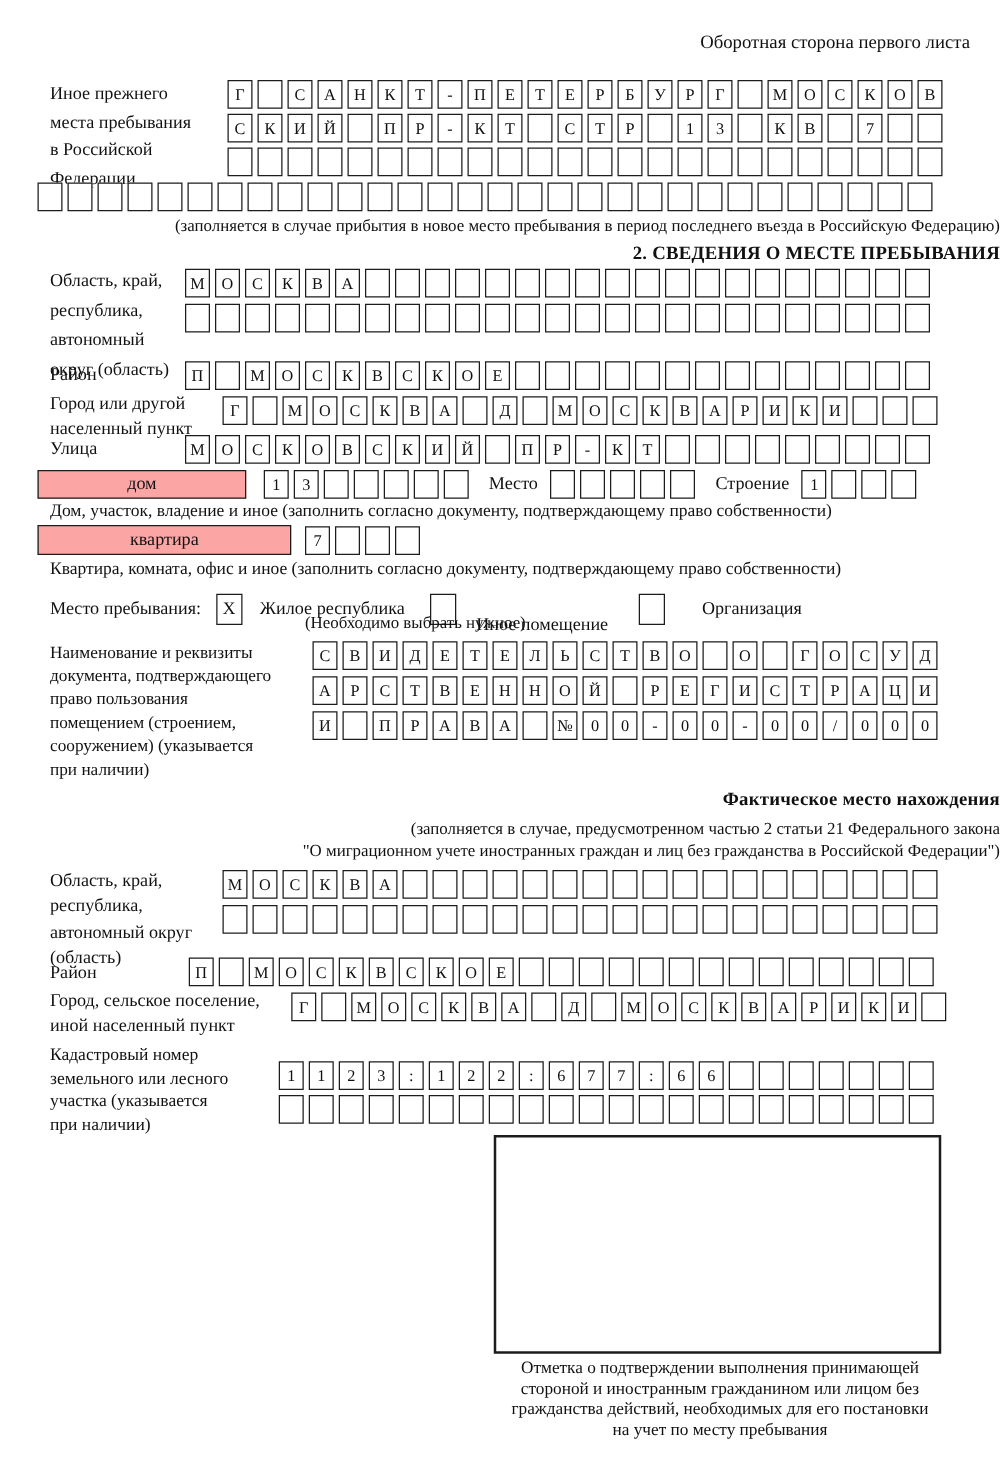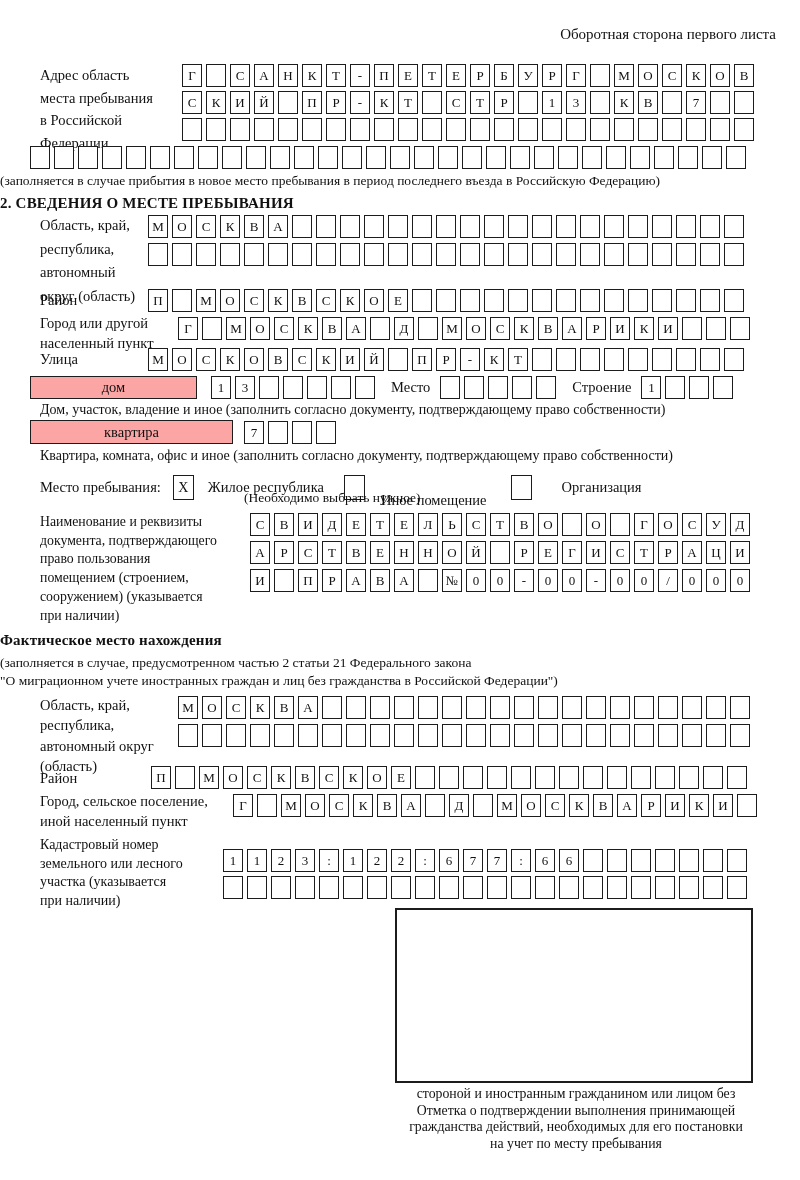--- a/index.html
+++ b/index.html
@@ -1,19 +1,19 @@
 <!DOCTYPE html>
 <html><head>
 <meta charset="utf-8">
 <style>
   html,body{margin:0;padding:0;background:#fff;}
   .page{position:relative;width:800px;height:1180px;background:#ffffff;overflow:hidden;
         font-family:"Liberation Serif", serif;color:#111;}
   .abs{position:absolute;}
-  .center{left:0;width:800px;text-align:left;}
+  .center{left:0;width:800px;text-align:right;}
   .hdr{font-size:15px;}
   .title{font-size:15px;font-weight:bold;letter-spacing:.2px;}
   .lblock{font-size:14.5px;}
   .lblock .lline{white-space:nowrap;}
   .note{font-size:14px;white-space:nowrap;}
   .smnote{font-size:13.5px;}
   .row{position:absolute;display:flex;gap:4px;align-items:center;}
   .cell{width:20px;height:23px;box-sizing:border-box;border:1.6px solid #1c1c1c;
         display:flex;align-items:center;justify-content:center;
         font-size:13px;line-height:1;background:#fff;flex:0 0 auto;}
@@ -42,21 +42,21 @@
            font-size:13.8px;line-height:16.5px;}
 </style>
 </head>
 <body>
 
 <div class="page">
 
   <div class="abs hdr" style="top:26px;right:24px;">Оборотная сторона первого листа</div>
 
   <div class="abs lblock prevlbl" style="left:40px;top:64px;">
-      <div class="lline">Адрес область</div>
+      <div class="lline">Иное прежнего</div>
       <div class="lline">места пребывания</div>
       <div class="lline">в Российской</div>
       <div class="lline">Федерации</div>
     </div>
   <div class="row" style="left:182px;top:64px;">
       <span class="cell">Г</span>
       <span class="cell"></span>
       <span class="cell">С</span>
       <span class="cell">А</span>
       <span class="cell">Н</span>
@@ -620,19 +620,19 @@
       <span class="cell"></span>
       <span class="cell"></span>
       <span class="cell"></span>
       <span class="cell"></span>
       <span class="cell"></span>
       <span class="cell"></span>
     </div>
 
   <div class="stamp"></div>
   <div class="caption">
+      <div class="lline">Отметка о подтверждении выполнения принимающей</div>
       <div class="lline">стороной и иностранным гражданином или лицом без</div>
-      <div class="lline">Отметка о подтверждении выполнения принимающей</div>
       <div class="lline">гражданства действий, необходимых для его постановки</div>
       <div class="lline">на учет по месту пребывания</div>
     </div>
 
 </div>
 
 </body></html>

